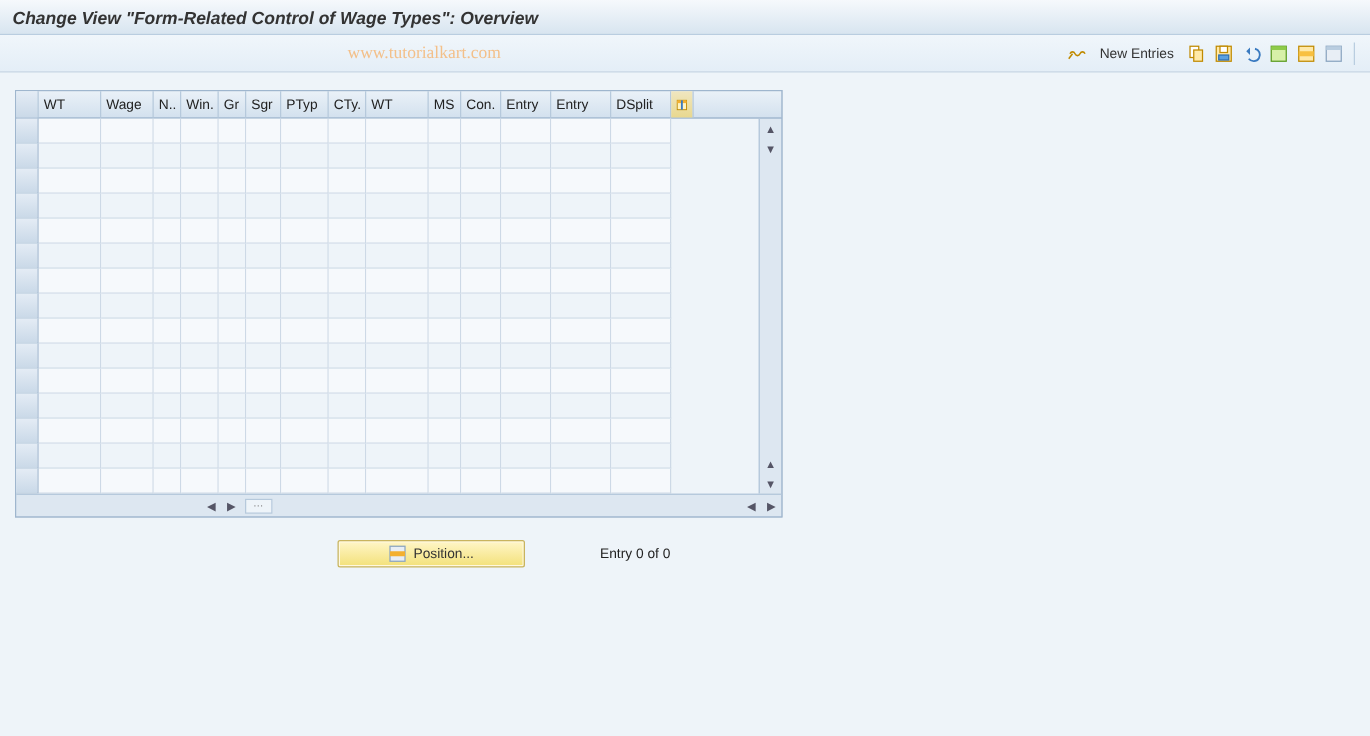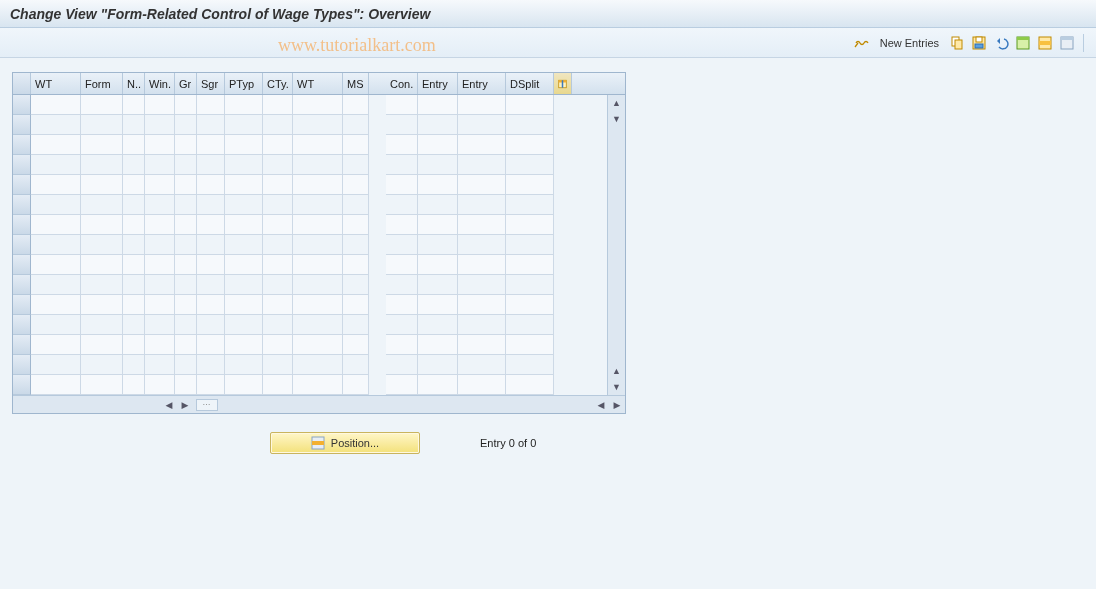--- a/index.html
+++ b/index.html
@@ -43,21 +43,21 @@
     }
     .tb-icon svg { width: 16px; height: 16px; }
     .new-entries {
       font-size: 11px; color: #333; cursor: pointer;
       padding: 0 4px;
     }
     .tb-sep { width: 1px; height: 18px; background: #b9cde0; margin: 0 2px; }
     .watermark {
       position: absolute;
       left: 278px; top: 35px;
-      font-size: 18px;
+      font-size: 14px;
       color: rgba(255,130,0,0.45);
       font-family: "Times New Roman", serif;
       pointer-events: none;
     }
     .content {
       padding: 14px 12px;
     }
     .form-row {
       display: flex; align-items: center; gap: 12px;
       margin-bottom: 28px;
@@ -154,21 +154,21 @@
     .c-wt1 { width: 50px; }
     .c-table { width: 42px; }
     .c-n { width: 22px; }
     .c-win { width: 30px; }
     .c-gr { width: 22px; }
     .c-sgr { width: 28px; }
     .c-ptyp { width: 38px; }
     .c-cty { width: 30px; }
     .c-wt2 { width: 50px; }
     .c-ms { width: 26px; }
-    .c-con { width: 32px; margin-left: 17px; }
+    .c-con { width: 32px; }
     .c-rule { width: 40px; }
     .c-splits { width: 48px; }
     .c-dsplit { width: 48px; }
     .body-wrap { display: flex; }
     .body-cols { flex: 1 1 auto; }
   </style>
 </head>
 <body>
 
 <div class="title-bar">
@@ -225,21 +225,21 @@
 
 <div class="watermark">www.tutorialkart.com</div>
 
 <div class="content">
 
 
   <div class="table-frame">
     <div class="thead">
       <div class="th th-sel"></div>
       <div class="th c-wt1">WT</div>
-      <div class="th c-table">Form</div>
+      <div class="th c-table">Wage</div>
       <div class="th c-n">N..</div>
       <div class="th c-win">Win.</div>
       <div class="th c-gr">Gr</div>
       <div class="th c-sgr">Sgr</div>
       <div class="th c-ptyp">PTyp</div>
       <div class="th c-cty">CTy.</div>
       <div class="th c-wt2">WT</div>
       <div class="th c-ms">MS</div>
       <div class="th c-con">Con.</div>
       <div class="th c-rule">Entry</div>

